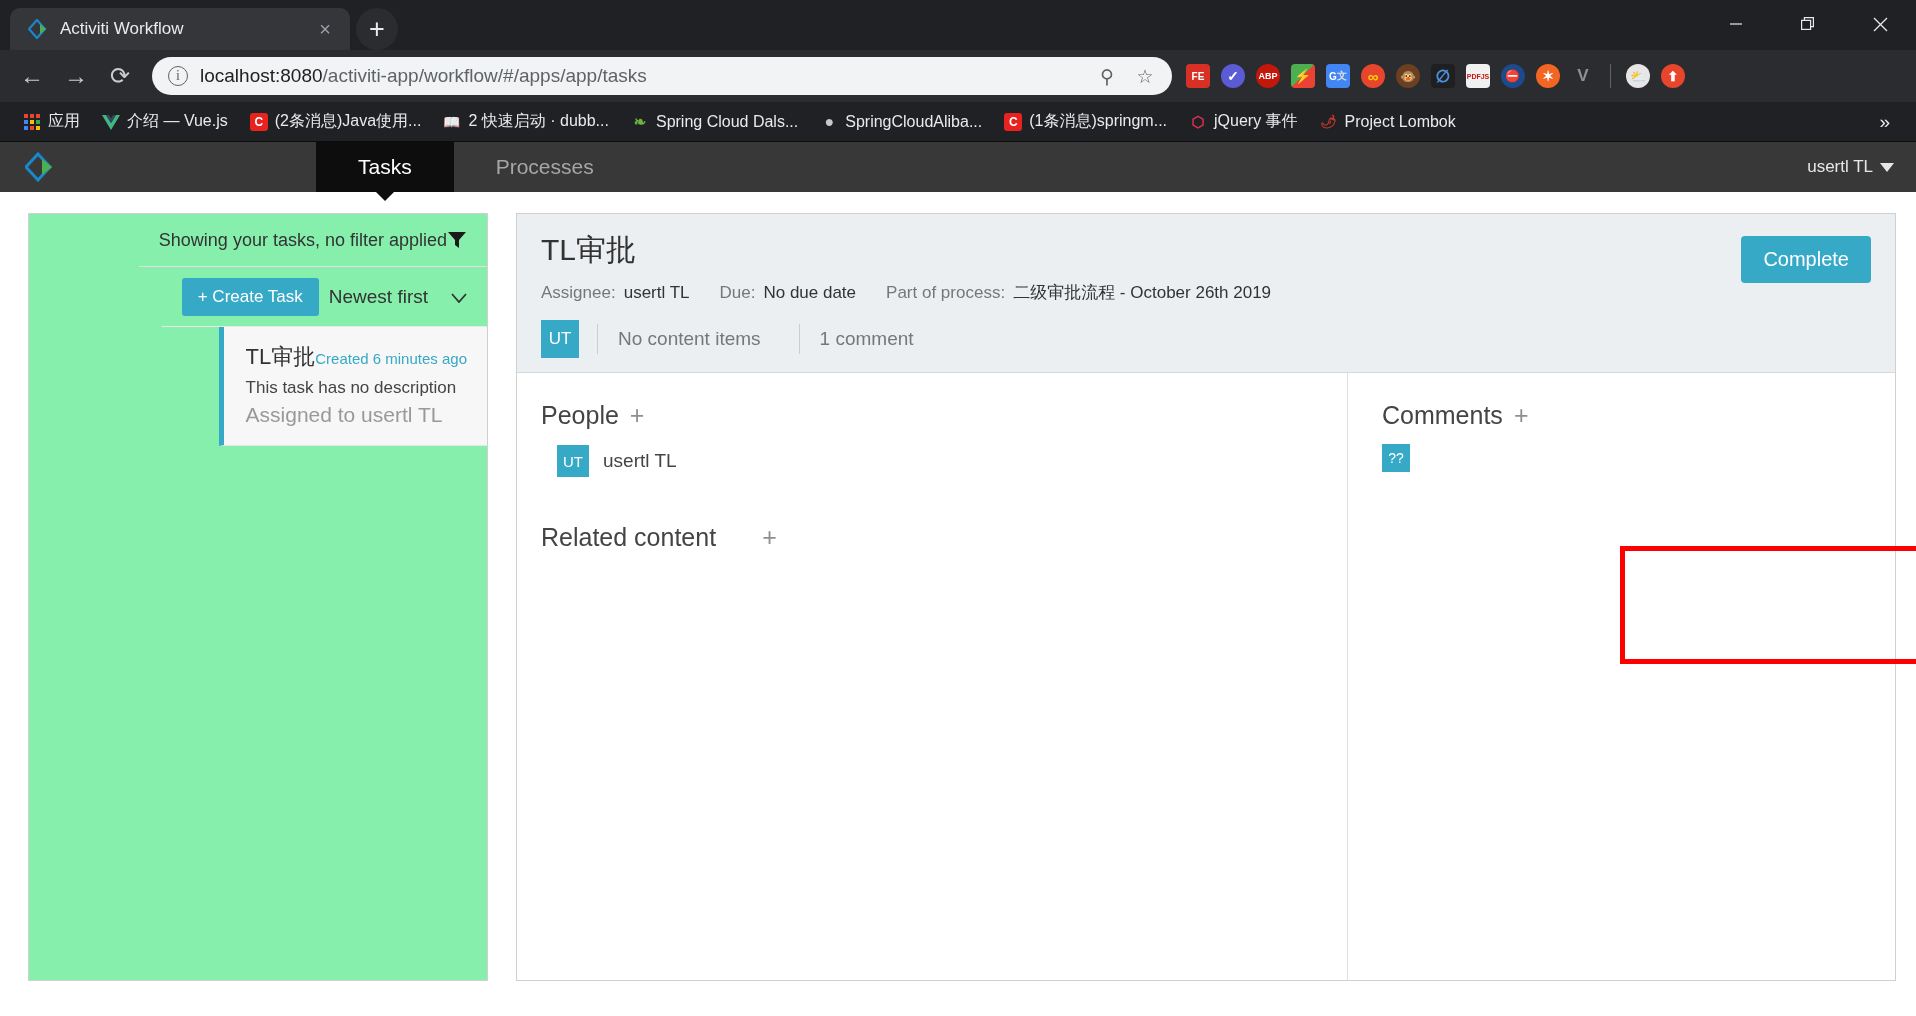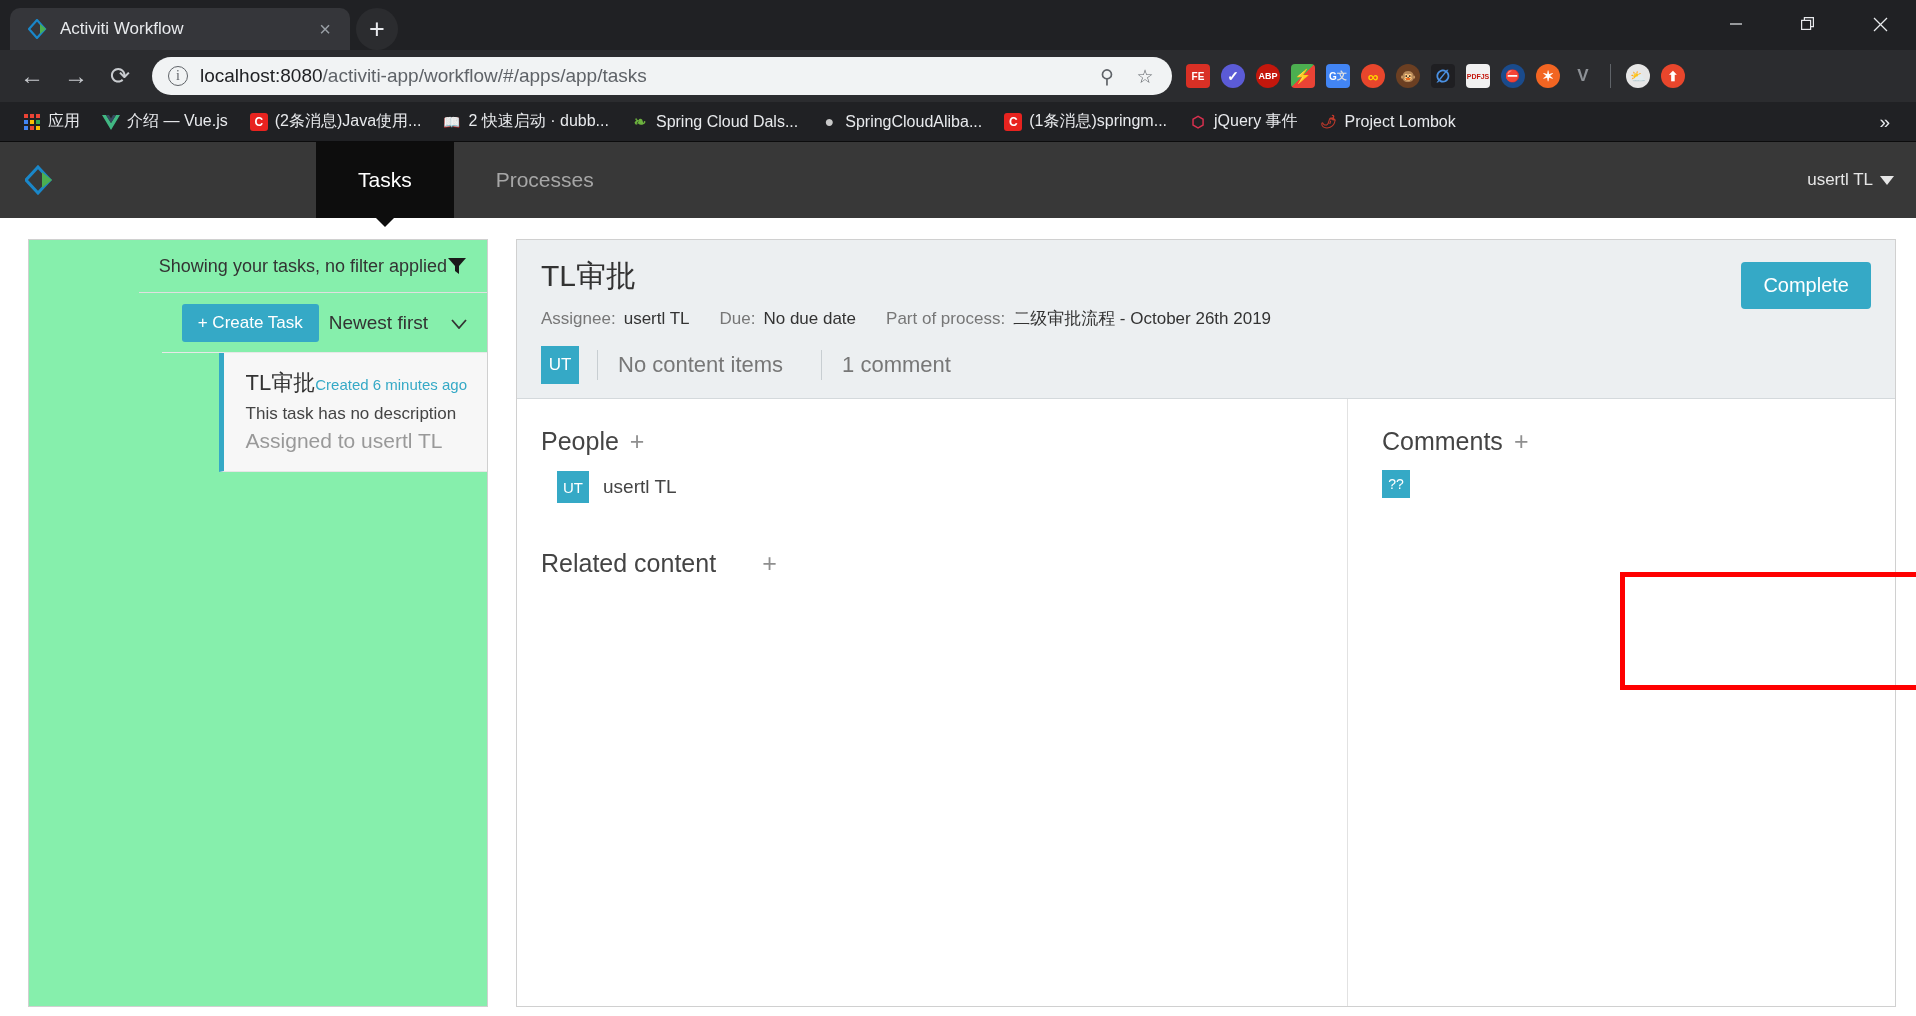--- a/index.html
+++ b/index.html
@@ -86,21 +86,21 @@
     display: flex; align-items: center; gap: 7px;
     padding: 0 11px; height: 30px; color: #e8eaed; font-size: 16px;
     white-space: nowrap;
   }
   .bm-ico { width: 18px; height: 18px; flex: 0 0 18px; display:flex; align-items:center; justify-content:center;
             font-size: 12px; font-weight: bold; border-radius: 3px; color:#fff; }
   .bm-overflow { margin-left: auto; color:#e8eaed; font-size:19px; padding-right:14px; }
 
   
   .app-nav {
-    height: 76px; background: #383838; display: flex; align-items: stretch; position: relative;
+    height: 50px; background: #383838; display: flex; align-items: stretch; position: relative;
   }
   .app-logo {
     width: 80px; display: flex; align-items: center; justify-content: center;
   }
   .diamond { width: 30px; height: 30px; position: relative; }
   .app-tabs { display: flex; align-items: stretch; margin-left: 236px; }
   .app-tab {
     padding: 0 42px; display: flex; align-items: center; justify-content: center;
     color: #a6a6a6; font-size: 21px; position: relative;
   }
@@ -164,21 +164,21 @@
   .detail-title { font-size: 30px; color: #333; font-weight: normal; }
   .meta-row { display: flex; align-items: baseline; gap: 8px; margin-top: 10px; flex-wrap: wrap; font-size: 17px; }
   .meta-label { color: #777; }
   .meta-value { color: #333; margin-right: 22px; }
   .stat-row { display: flex; align-items: center; margin-top: 16px; }
   .avatar-sq {
     width: 38px; height: 38px; background: #35a9c6; color: #fff;
     display: flex; align-items: center; justify-content: center; font-size: 17px;
   }
   .stat-item {
-    font-size: 22px; color: #777; padding: 0 20px; border-left: 1px solid #c8ced2;
+    font-size: 19px; color: #777; padding: 0 20px; border-left: 1px solid #c8ced2;
     margin-left: 18px; line-height: 30px;
   }
   .stat-item:first-of-type { margin-left: 22px; }
   .complete-btn {
     position: absolute; right: 24px; top: 22px;
     background: #35a9c6; color: #fff; font-size: 20px;
     padding: 12px 22px; border: none; border-radius: 4px; cursor: pointer;
   }
   .detail-body { flex: 1; display: flex; }
   .col-left { flex: 1; padding: 28px 0 0 24px; }

